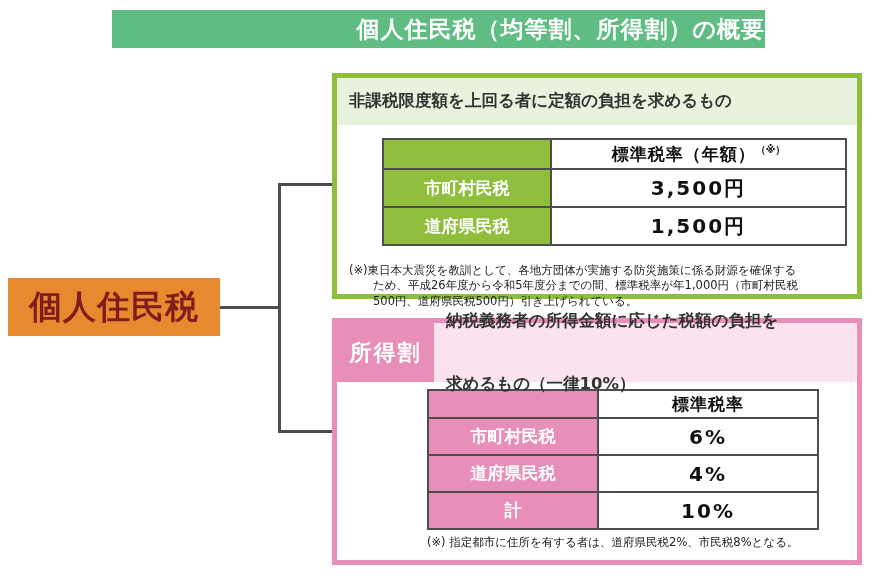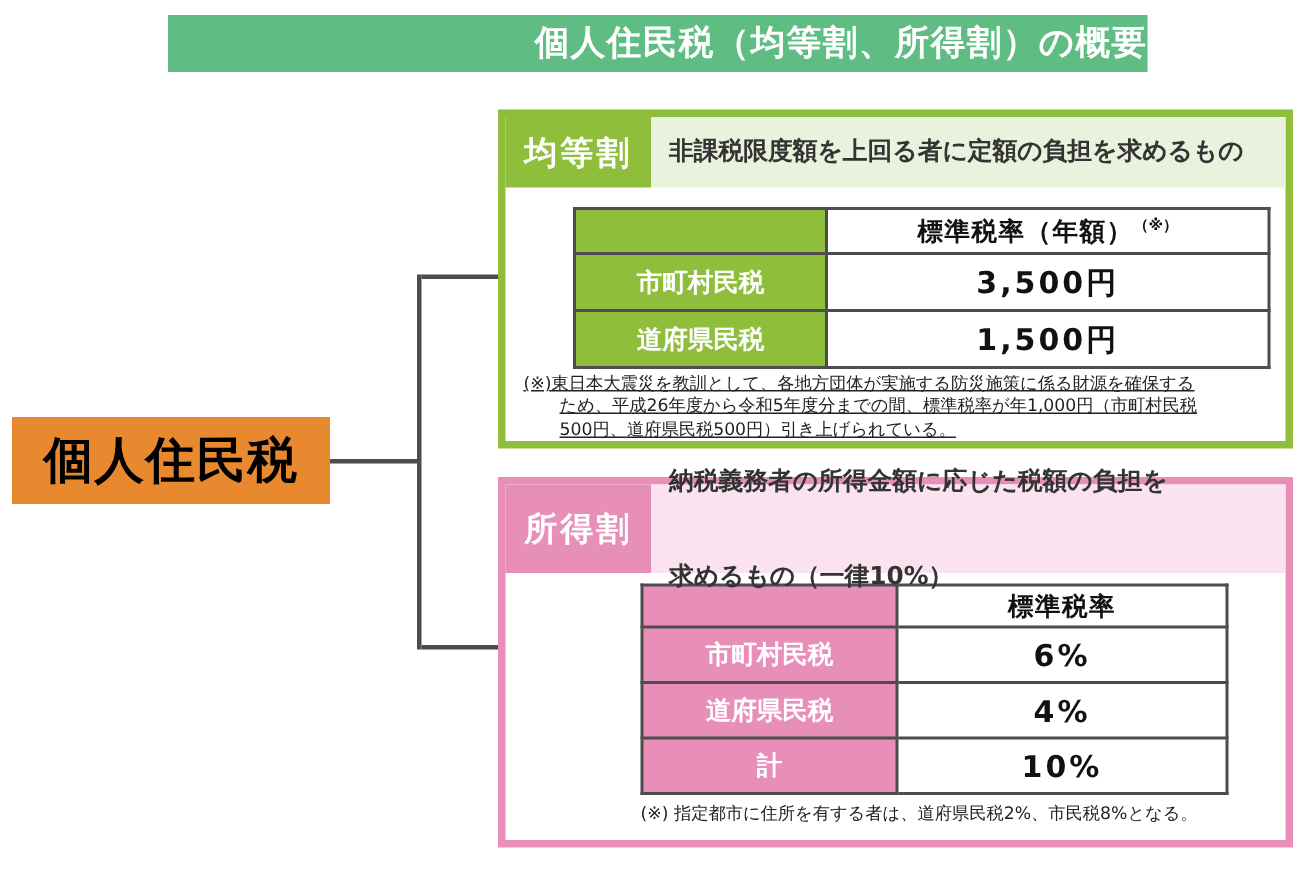--- a/index.html
+++ b/index.html
@@ -9,21 +9,21 @@
   
   .title-bar {
     position:absolute; left:112px; top:10px; width:653px; height:38px;
     background:#5FBC82; color:#ffffff; font-weight:bold; font-size:23px;
     text-align:right; line-height:38px; letter-spacing:1px;
   }
 
   
   .root-box {
     position:absolute; left:8px; top:278px; width:212px; height:58px;
-    background:#E9892F; color:#000000; font-weight:bold; font-size:33px;
+    background:#E9892F; color:#7f1d1d; font-weight:bold; font-size:33px;
     text-align:center; line-height:58px; letter-spacing:1px;
   }
 
   
   .line { position:absolute; background:#4D4D4D; }
   .line-root   { left:220px; top:306px; width:58px;  height:3px; }
   .line-vert   { left:278px; top:183px; width:3px;   height:250px; }
   .line-top    { left:281px; top:183px; width:51px;  height:3px; }
   .line-bottom { left:281px; top:430px; width:51px;  height:3px; }
 
@@ -62,42 +62,41 @@
   .tbl-pink tr.hdr td { height:28px; }
   .tbl-pink tr.row td { height:37px; }
 
   .cell-green { background:#8FBE3C; color:#ffffff; font-weight:bold; font-size:17px; }
   .cell-pink  { background:#E78FB8; color:#ffffff; font-weight:bold; font-size:17px; }
   td.val { background:#ffffff; color:#111111; font-weight:bold; font-size:20px; letter-spacing:2px; }
   .hdr-note { font-size:10px; vertical-align:super; letter-spacing:0; }
 
   
   .footnote { color:#222222; font-size:11.5px; line-height:1.33; }
-  .footnote-green { margin:2px 0 0 12px; width:505px;text-decoration:underline; }
+  .footnote-green { margin:17px 0 0 12px; width:505px; }
   .footnote-green .fn-line { white-space:nowrap; }
   .footnote-green .fn-line + .fn-line { padding-left:24px; }
   .footnote-pink { margin:5px 0 16px 90px; white-space:nowrap; }
 </style>
 </head>
 <body>
 
 <div class="canvas">
 
   <div class="title-bar">個人住民税（均等割、所得割）の概要</div>
 
   <div class="root-box">個人住民税</div>
 
   <div class="line line-root"></div>
   <div class="line line-vert"></div>
   <div class="line line-top"></div>
   <div class="line line-bottom"></div>
 
   <div class="section section-green">
     <div class="section-header">
-      <div class="section-label">均等割</div>
       <div class="section-desc">
         <span>非課税限度額を上回る者に定額の負担を求めるもの</span>
       </div>
     </div>
     <table class="tbl-green">
       <tbody>
           <tr class="hdr">
         <td class="lbl cell-green"></td>
         <td class="val cell-green" style="font-size:17px; letter-spacing:1px;">
           <span>標準税率（年額）</span><span class="hdr-note">（※）</span>

